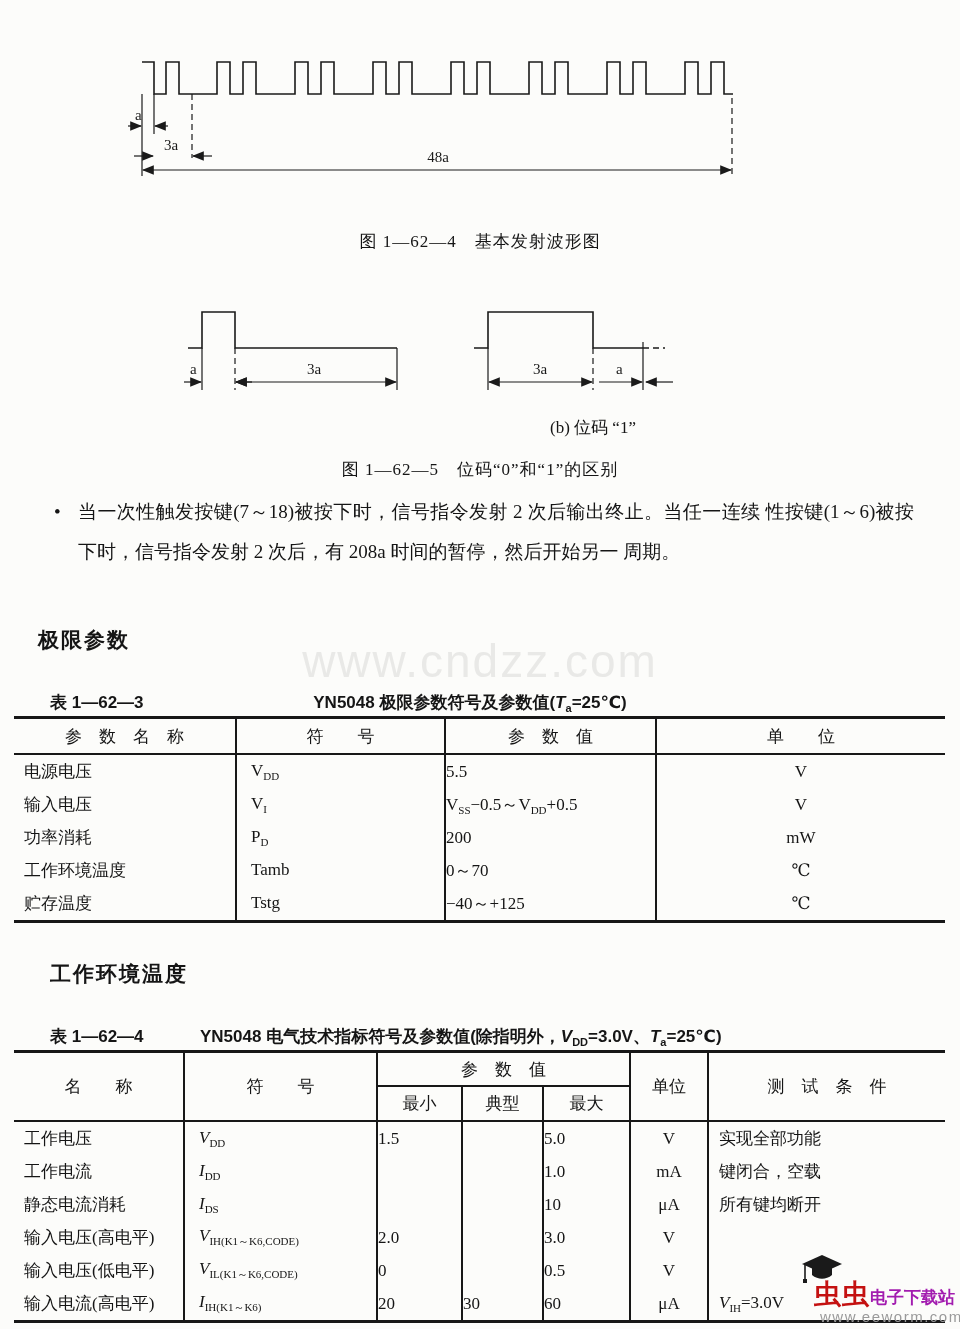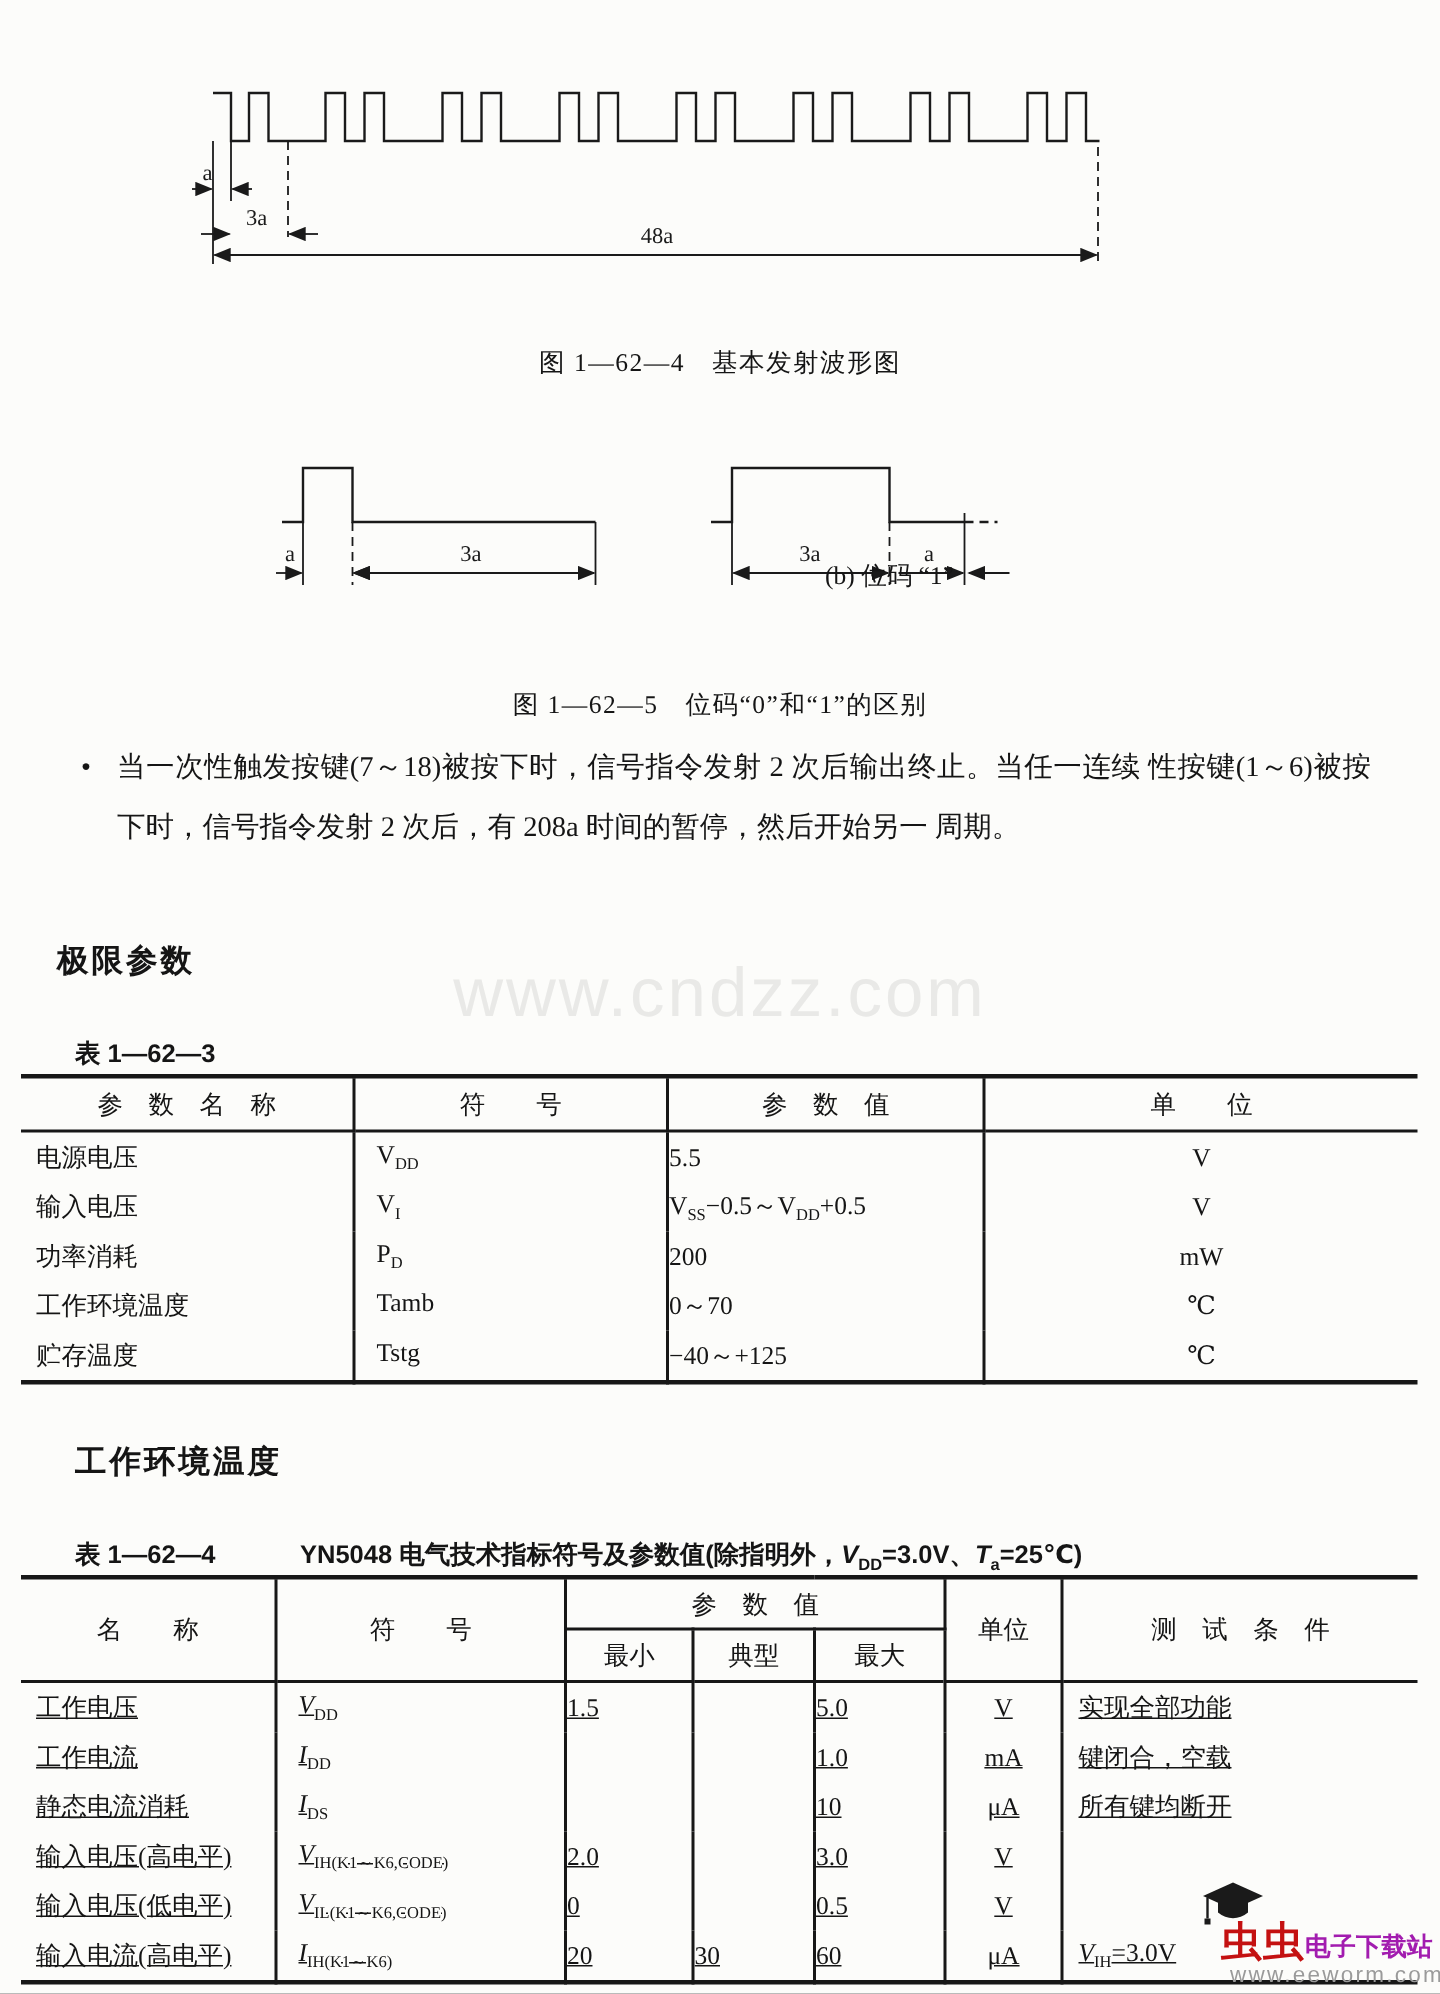--- a/index.html
+++ b/index.html
@@ -25,21 +25,21 @@
   .tbl-title{font-family:"Liberation Sans","DejaVu Sans",sans-serif;font-weight:bold;font-size:17px;}
   .watermark{font-family:"Liberation Sans","DejaVu Sans",sans-serif;font-size:46px;color:#e9e9e7;
     letter-spacing:2px;pointer-events:none;user-select:none;}
   table{border-collapse:collapse;table-layout:fixed;font-size:17px;color:#151515;}
   table{border-top:3px solid #171717;border-bottom:3px solid #171717;}
   td{padding:0;vertical-align:middle;overflow:hidden;white-space:nowrap;}
   .br{border-right:2px solid #171717;}
   .hb{border-bottom:2px solid #171717;}
   .hcell{text-align:center;height:34px;}
   #table1 tbody td{height:33px;}
-  #table2 tbody td{height:33px;text-decoration:underline;}
+  #table2 tbody td{height:33px;}
   #table2 .hr1 td{height:32px;}
   #table2 .hr2 td{height:33px;text-align:center;}
   .c-name{text-align:left;padding-left:10px;}
   .c-sym{text-align:left;padding-left:14px;}
   .c-val{text-align:left;}
   .c-unit{text-align:center;}
   .c-cond{text-align:left;padding-left:10px;}
   sub{font-size:11px;}
   .symit{font-style:italic;}
   #logo{width:170px;height:70px;}
@@ -109,31 +109,32 @@
       <line class="thin" x1="20" y1="58" x2="20" y2="100"></line>
       <line class="thin dash" x1="125" y1="58" x2="125" y2="100"></line>
       <line class="thin" x1="175" y1="52" x2="175" y2="100"></line>
       <line class="thin" x1="21" y1="92" x2="124" y2="92" marker-start="url(#ar3)" marker-end="url(#ar3)"></line>
       <text x="72" y="84" text-anchor="middle">3a</text>
       <line class="thin" x1="131" y1="92" x2="174" y2="92" marker-end="url(#ar3)"></line>
       <line class="thin" x1="205" y1="92" x2="178" y2="92" marker-end="url(#ar3)"></line>
       <text x="148" y="84">a</text>
     </svg>
   </div>
-  <div class="abs center smallcap" style="left:468px;top:372px;width:250px;">(b) 位码 “1”</div>
+  <div class="abs center smallcap" style="left:468px;top:416px;width:250px;">(b) 位码 “1”</div>
   <div class="abs center figcap" style="left:0;top:458px;width:960px;">图 1—62—5　位码“0”和“1”的区别</div>
 
   <div class="abs para" style="left:46px;top:492px;width:868px;">
     <span class="bullet">•</span>
     <span class="ptext">当一次性触发按键(7～18)被按下时，信号指令发射 2 次后输出终止。当任一连续 性按键(1～6)被按下时，信号指令发射 2 次后，有 208a 时间的暂停，然后开始另一 周期。</span>
   </div>
 
   <div class="abs sec-head" style="left:38px;top:626px;">极限参数</div>
   <div class="abs center watermark" style="left:0;top:634px;width:960px;">www.cndzz.com</div>
   <div class="abs tbl-no" style="left:50px;top:691px;">表 1—62—3</div>
+  <div class="abs center tbl-title" style="left:220px;top:691px;width:500px;"><span>YN5048 极限参数符号及参数值(</span><i>T</i><sub>a</sub><span>=25℃)</span></div>
 
   <table id="table1" class="abs" style="left:14px;top:716px;width:931px;">
     <colgroup>
         <col style="width:222px">
         <col style="width:209px">
         <col style="width:211px">
         <col style="width:289px">
       </colgroup>
     <thead>
       <tr>

